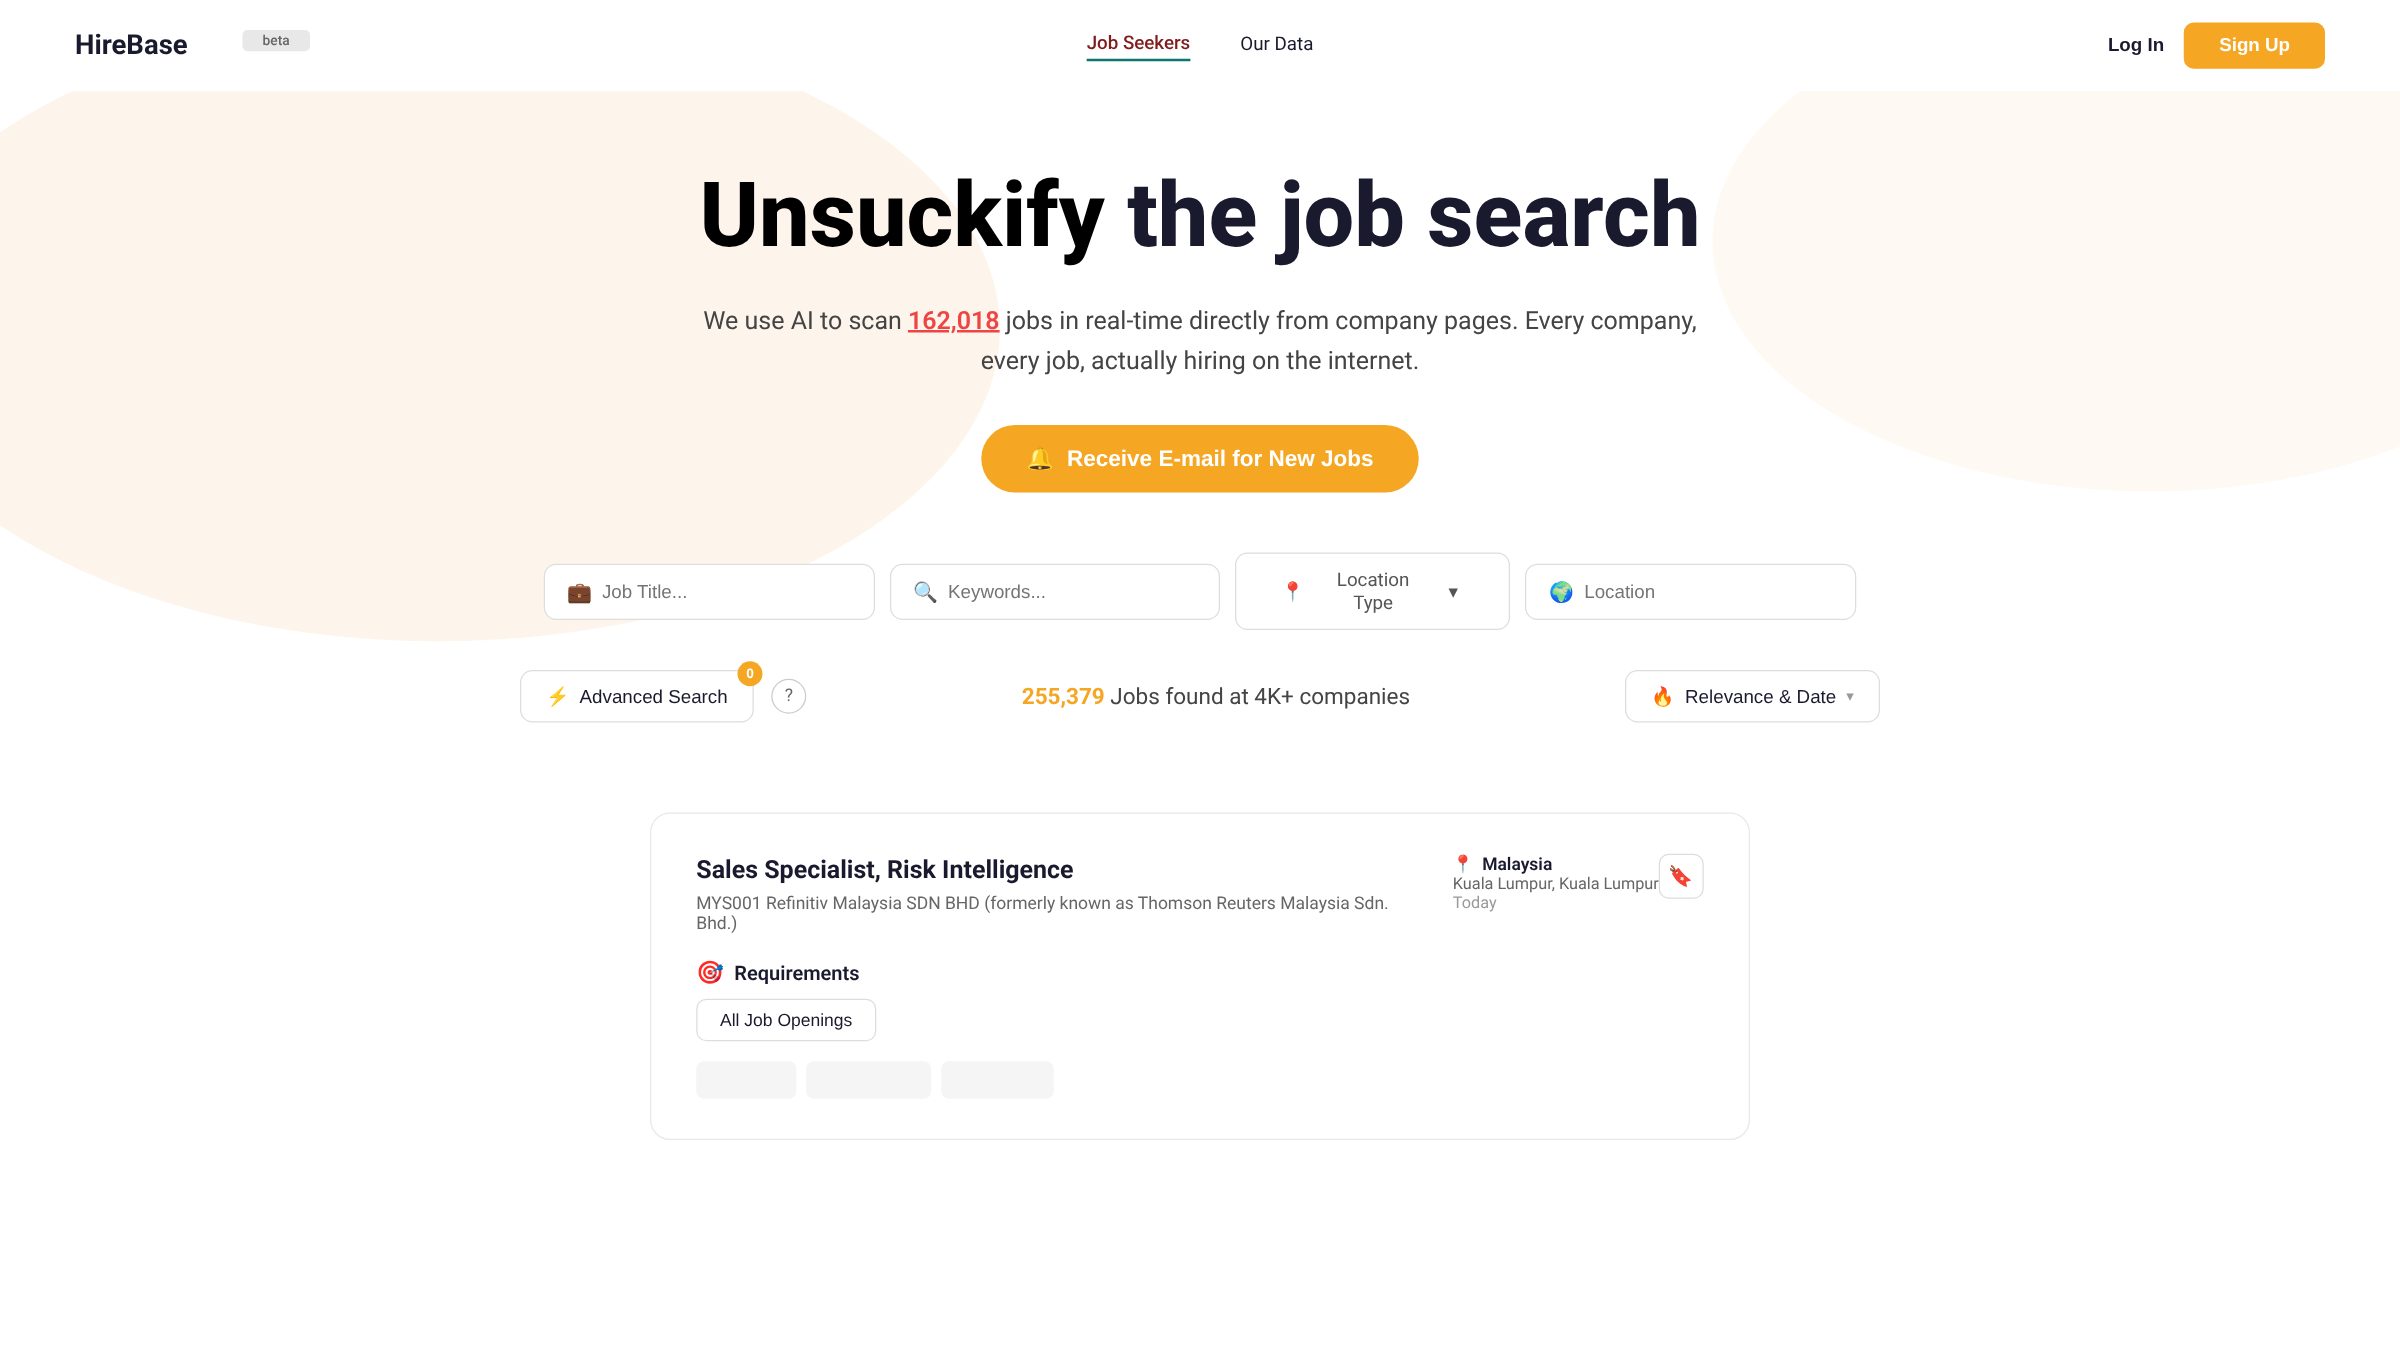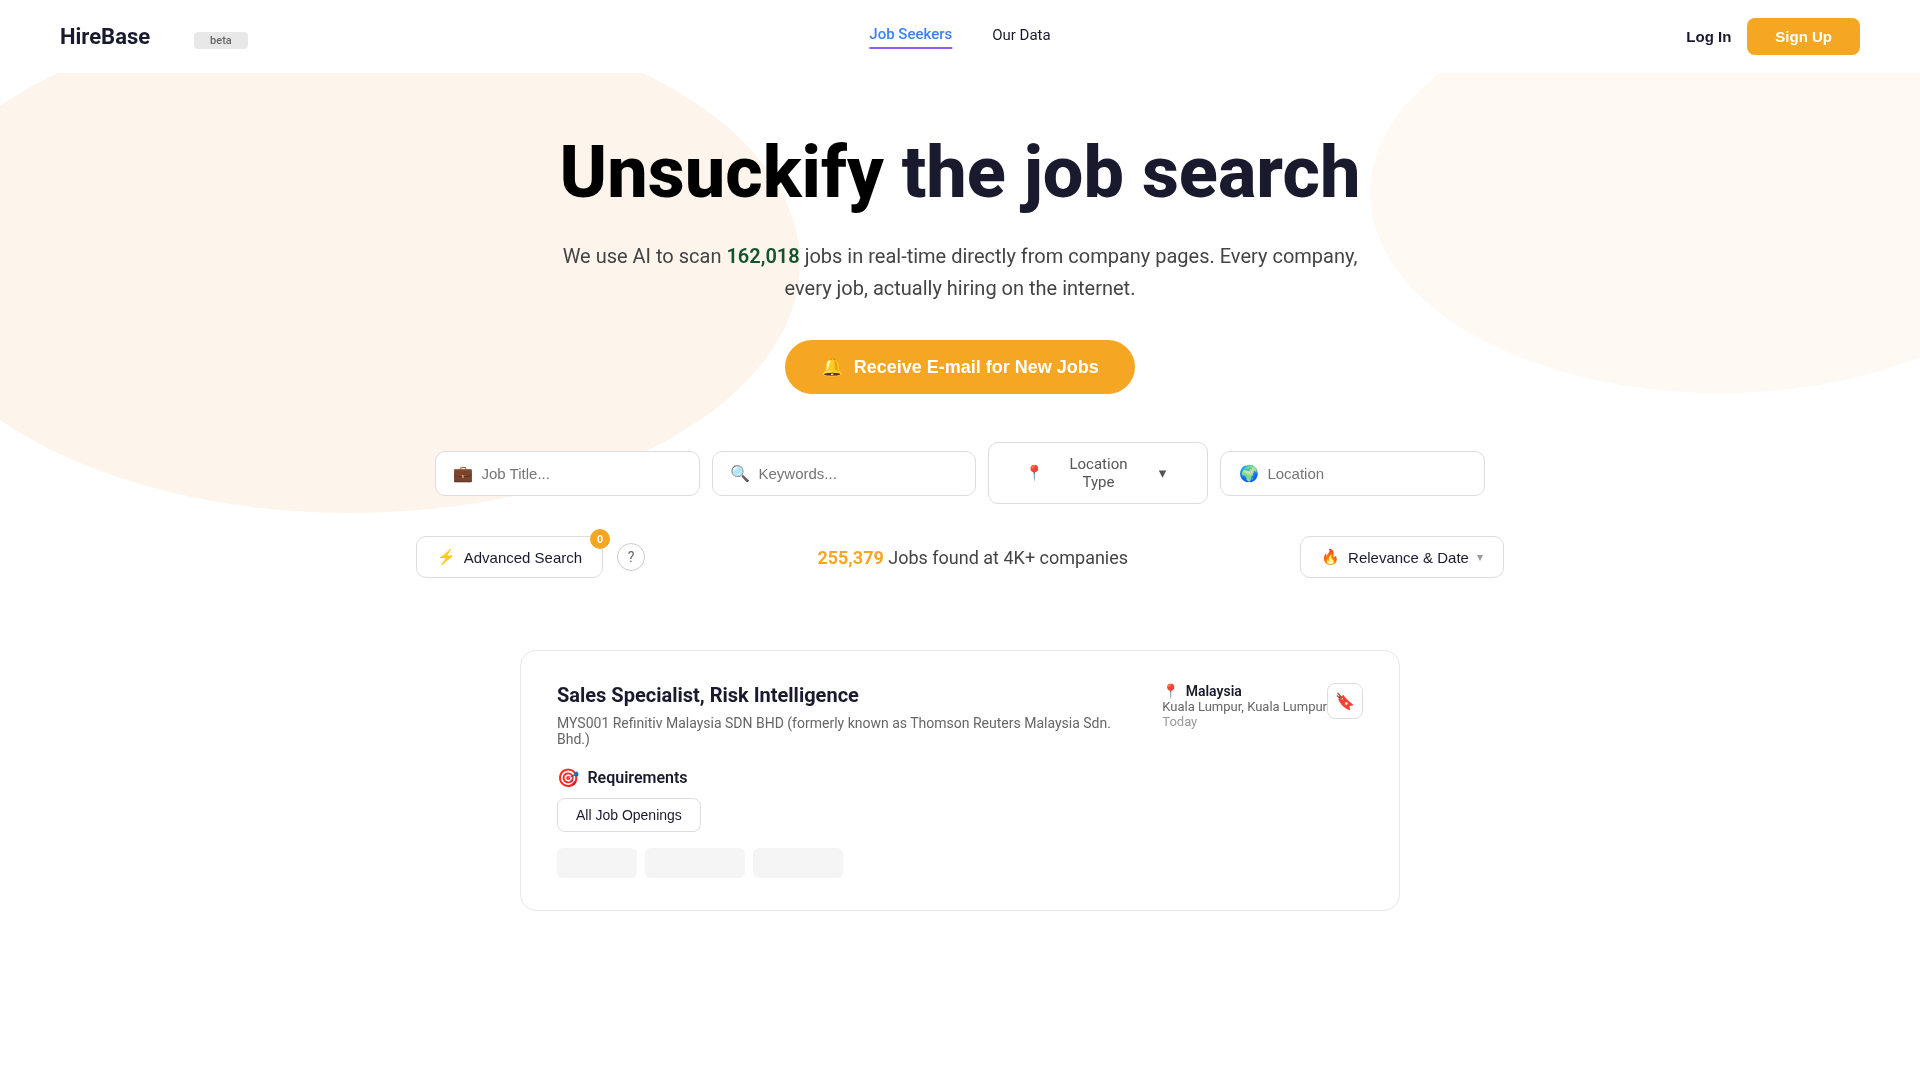--- a/index.html
+++ b/index.html
@@ -16,21 +16,21 @@
     nav {
       display: flex;
       align-items: center;
       justify-content: space-between;
       padding: 18px 60px;
       position: relative;
       z-index: 10;
     }
     .logo-wrap {
       display: flex;
-      align-items: flex-end;
+      align-items: flex-start;
       gap: 8px;
     }
     .logo {
       font-size: 22px;
       font-weight: 700;
       color: #1a1a2e;
     }
     .logo span:first-child { color: #1a1a2e; }
     .logo-hire { color: #f5a623; }
     .beta-badge {
@@ -51,22 +51,22 @@
       transform: translateX(-50%);
     }
     .nav-link {
       font-size: 15px;
       color: #1a1a2e;
       text-decoration: none;
       cursor: pointer;
       padding-bottom: 4px;
     }
     .nav-link.active {
-      border-bottom: 2px solid #8b5cf6;
-      color: #3b82f6;
+      border-bottom: 2px solid #0f766e;
+      color: #7f1d1d;
       font-weight: 500;
     }
     .nav-right {
       display: flex;
       align-items: center;
       gap: 16px;
     }
     .login-btn {
       background: none;
       border: none;
@@ -127,21 +127,21 @@
     }
     .hero-title .orange { color: #000000; }
     .hero-title .dark { color: #1a1a2e; }
     .hero-subtitle {
       font-size: 20px;
       color: #444;
       max-width: 800px;
       margin: 0 auto 36px;
       line-height: 1.6;
     }
-    .hero-subtitle .orange { color: #14532d; font-weight: 600; }
+    .hero-subtitle .orange { color: #ef4444; font-weight: 600; text-decoration: underline; }
 
     .email-btn {
       background: #f5a623;
       border: none;
       color: #fff;
       font-size: 18px;
       font-weight: 600;
       padding: 16px 36px;
       border-radius: 30px;
       cursor: pointer;

